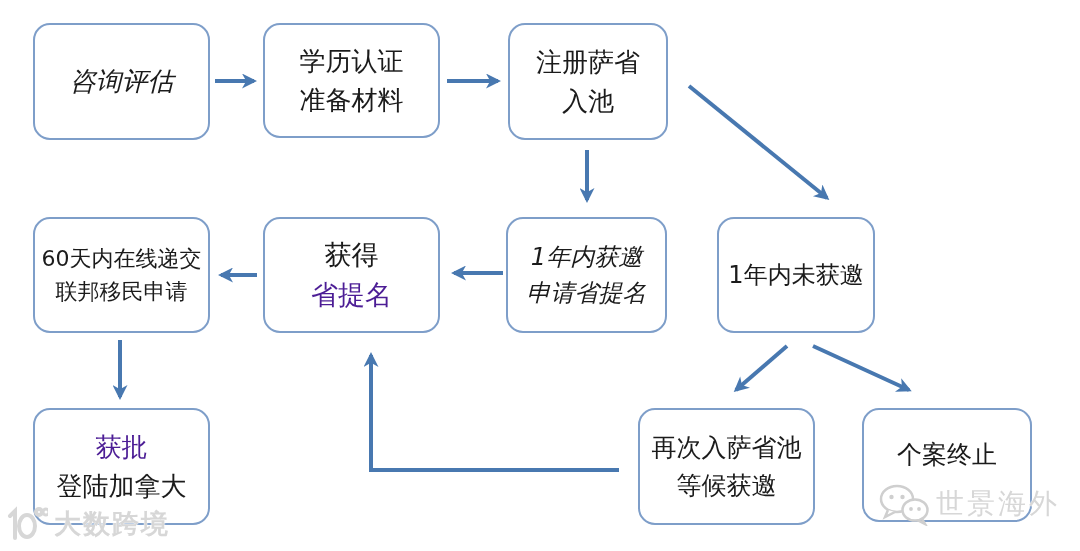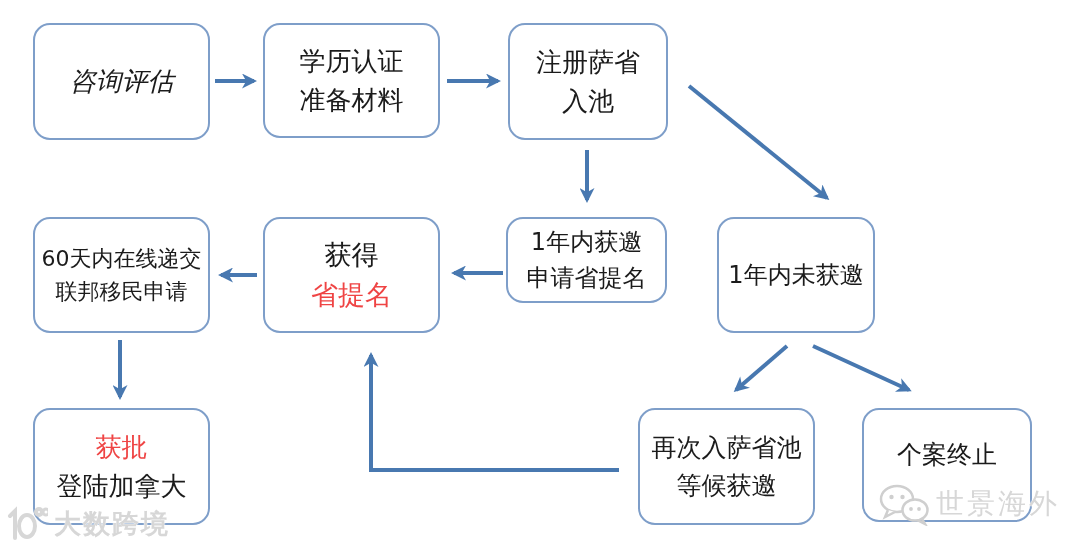--- a/index.html
+++ b/index.html
@@ -15,21 +15,21 @@
     align-items:center;justify-content:center;
     text-align:center;
     color:#1b1b1b;
     line-height:1.5;
     box-sizing:border-box;
     z-index:2;
   }
   .node span{display:block;white-space:nowrap;}
   .inline-line{display:flex !important;flex-direction:column;}
   .inline-line span{display:inline;}
-  .red{color:#ef4444;}
+  .red{color:#4c1d95;}
   svg.connectors{position:absolute;left:0;top:0;z-index:1;pointer-events:none;}
   .watermark{
     position:absolute;z-index:5;
     color:#d7d7d7;
     text-shadow:0 0 2px #ffffff,0 0 1px #ffffff;
     display:flex;align-items:center;
     white-space:nowrap;
     pointer-events:none;
   }
   .wm-left{left:4px;top:504px;font-size:27px;font-weight:bold;letter-spacing:2px;}
@@ -80,21 +80,21 @@
     <span>联邦移民申请</span>
   </div>
 
   <div class="node" style="left:263px;top:217px;width:177px;height:116px;font-size:27px;">
     <span class="inline-line">
       <span>获得</span>
       <span class="red">省提名</span>
     </span>
   </div>
 
-  <div class="node" style="left:506px;top:217px;width:161px;height:86px;font-size:24px;">
+  <div class="node" style="left:506px;top:217px;width:161px;height:116px;font-size:24px;font-style:italic;">
     <span>1年内获邀</span>
     <span>申请省提名</span>
   </div>
 
   <div class="node" style="left:717px;top:217px;width:158px;height:116px;font-size:24px;">
     <span>1年内未获邀</span>
   </div>
 
   <div class="node" style="left:33px;top:408px;width:177px;height:117px;font-size:26px;">
     <span class="red">获批</span>

